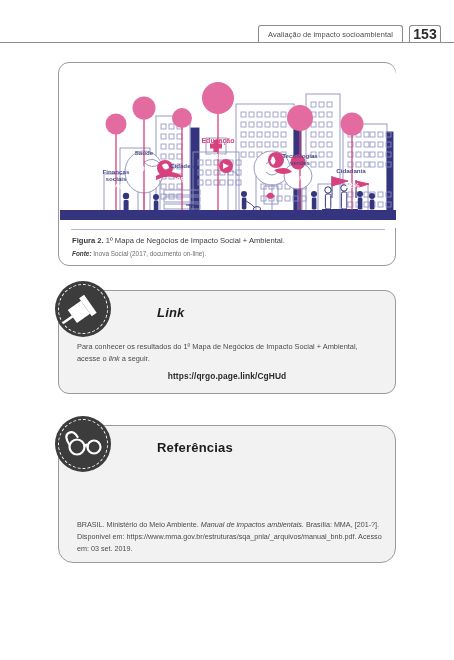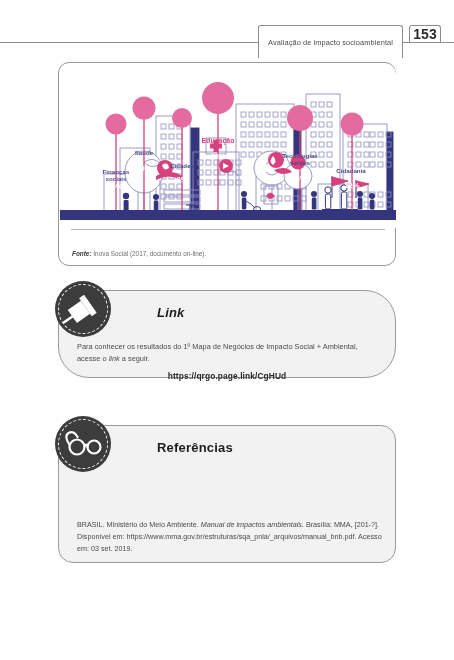--- a/index.html
+++ b/index.html
@@ -30,21 +30,21 @@
     left: 0;
     width: 454px;
     height: 1px;
     background: #8c8c8c;
   }
   .header-title-box {
     position: absolute;
     top: 3px;
     right: 51px;
     height: 17px;
-    padding: 16px 9px;
+    padding: 0 9px;
     border: 1px solid #8c8c8c;
     border-radius: 3px 3px 0 0;
     border-bottom: none;
     background: #ffffff;
     display: flex;
     align-items: center;
     box-sizing: border-box;
   }
   .header-title-box span {
     font-size: 7.4px;
@@ -186,21 +186,21 @@
     bottom: 3px;
     border-radius: 50%;
     border: 1.6px dashed #ffffff;
   }
   .badge svg {
     position: absolute;
     left: 0;
     top: 0;
   }
 
-  .link-callout { left: 58px; top: 290px; width: 338px; height: 88px; border-radius: 31px; }
+  .link-callout { left: 58px; top: 290px; width: 338px; height: 104px; }
   .link-body { left: 18px; top: 50px; width: 306px; }
   .link-body .it { font-style: italic; }
   .link-url { left: 0; top: 80px; }
 
   .ref-callout { left: 58px; top: 425px; width: 338px; height: 138px; border-radius: 15px; }
   .ref-entry {
     position: absolute;
     left: 18px;
     width: 306px;
     font-size: 7.2px;
@@ -467,20 +467,23 @@
   <div class="bub-value" style="left:144px; top:89px; width:30px;">98%</div>
 
   <div class="bub-label" style="left:216px; top:89px; width:50px;">Tecnologias verdes</div>
   <div class="bub-value" style="left:226px; top:111px; width:28px;">23%</div>
 
   <div class="bub-label" style="left:269px; top:104px; width:46px;">Cidadania</div>
   <div class="bub-value" style="left:279px; top:118px; width:28px;">12%</div>
 
   <div class="figure-sep"></div>
 
+  <div class="figure-caption">
+    <span class="cap-label">Figura 2.</span><span> 1º Mapa de Negócios de Impacto Social + Ambiental.</span>
+  </div>
 
   <div class="figure-source">
     <span class="src-label">Fonte:</span><span> Inova Social (2017, documento on-line).</span>
   </div>
 </div>
 
 <div class="callout link-callout">
 
   <div class="badge">
     <svg width="56" height="56" viewBox="0 0 56 56" xmlns="http://www.w3.org/2000/svg">

